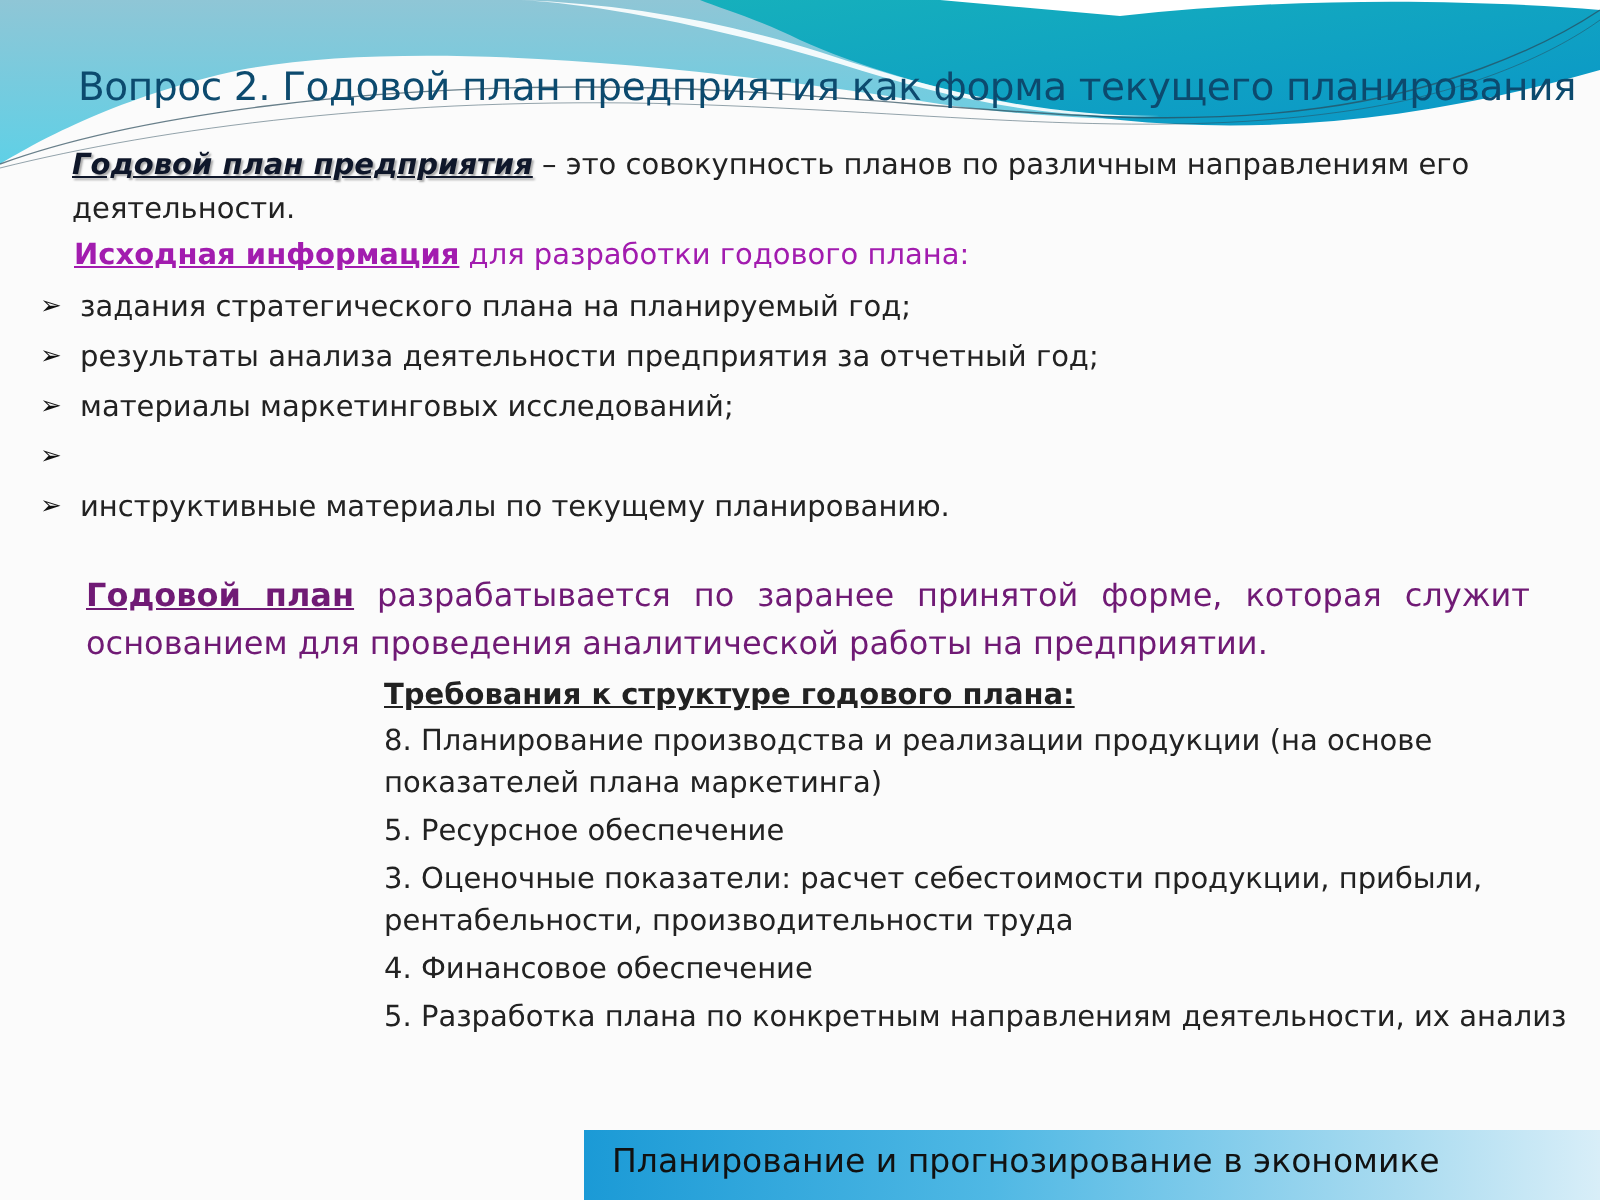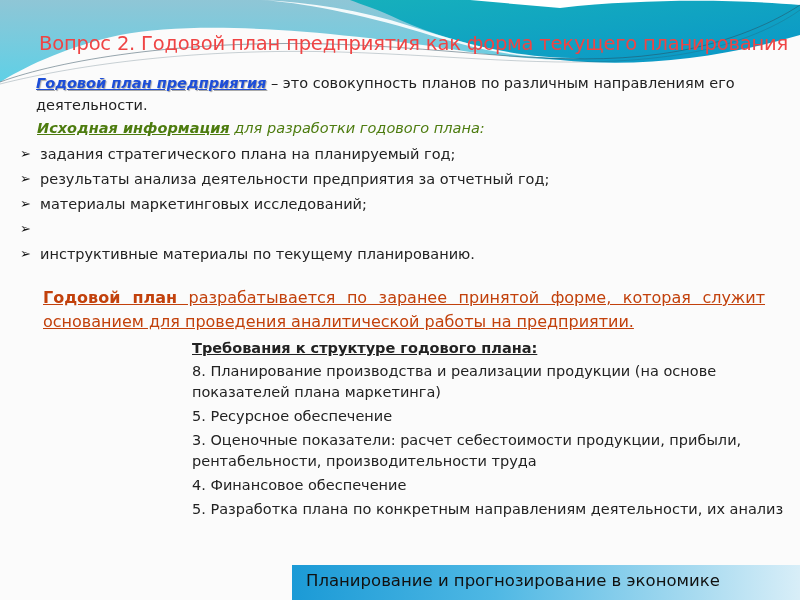--- a/index.html
+++ b/index.html
@@ -1,26 +1,26 @@
 <!DOCTYPE html>
 <html><head>
 <meta charset="utf-8">
 <style>
   html, body { margin:0; padding:0; }
   body { width:800px; height:600px; position:relative; overflow:hidden; background:#fbfbfb; font-family:"DejaVu Sans", sans-serif; color:#222; }
   .header-wave { position:absolute; left:0; top:0; width:800px; height:110px; }
-  .title { position:absolute; left:39px; top:32px; font-size:19.5px; color:#ef4444; white-space:nowrap; letter-spacing:-0.2px; }
+  .title { position:absolute; left:39px; top:32px; font-size:19.5px; color:#0c4a6e; white-space:nowrap; letter-spacing:-0.2px; }
   .definition { position:absolute; left:36px; top:72px; width:740px; font-size:14.5px; line-height:22px; color:#222; }
-  .definition .term { font-weight:bold; font-style:italic; text-decoration:underline; color:#1d4ed8; text-shadow:1px 1px 1px #aaa; }
-  .source { position:absolute; left:37px; top:120px; font-size:14.5px; color:#4d7c0f;font-style:italic; }
+  .definition .term { font-weight:bold; font-style:italic; text-decoration:underline; color:#0f172a; text-shadow:1px 1px 1px #aaa; }
+  .source { position:absolute; left:37px; top:120px; font-size:14.5px; color:#a21caf; }
   .source .term { font-weight:bold; text-decoration:underline; }
   .bullets { position:absolute; left:20px; top:143px; margin:0; padding:0; list-style:none; }
   .bullets li { font-size:14.5px; height:25px; line-height:22px; display:flex; align-items:flex-start; white-space:nowrap; }
   .bullets .arrow { width:20px; font-size:13px; color:#111; }
-  .para { position:absolute; left:43px; top:286px; width:722px; font-size:16px; line-height:24px; text-align:justify; color:#c2410c;text-decoration:underline; }
+  .para { position:absolute; left:43px; top:286px; width:722px; font-size:16px; line-height:24px; text-align:justify; color:#701a75; }
   .para .term { font-weight:bold; text-decoration:underline; }
   .req { position:absolute; left:192px; top:338px; width:610px; font-size:14.5px; color:#222; }
   .req-title { font-weight:bold; text-decoration:underline; height:23px; line-height:20px; }
   .req-item { line-height:21px; margin-bottom:3px; }
   .footer { position:absolute; left:292px; top:565px; width:508px; height:35px; background:linear-gradient(90deg,#1b9ad6 0%,#4fb8e4 40%,#a9dbf0 80%,#d8eef8 100%); }
   .footer-text { position:absolute; left:14px; top:6px; font-size:16.5px; color:#111; white-space:nowrap; }
 </style>
 </head>
 <body>
 

